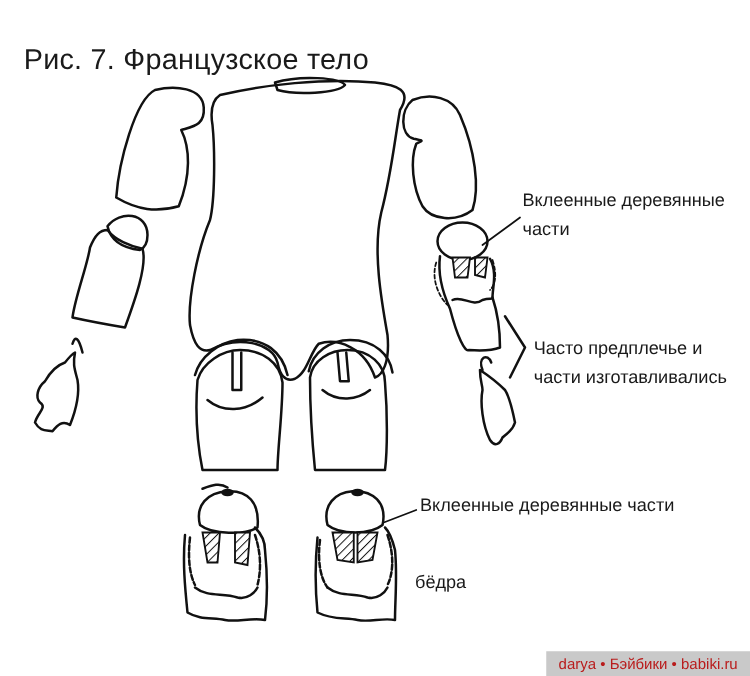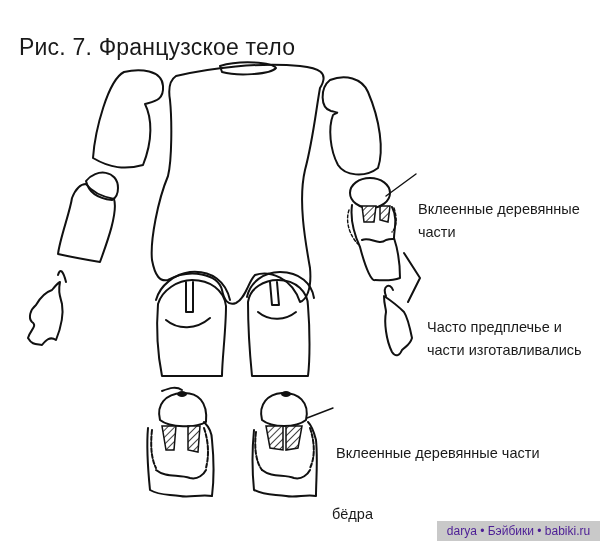--- a/index.html
+++ b/index.html
@@ -1,23 +1,23 @@
 <!DOCTYPE html>
 <html><head>
 <meta charset="utf-8">
 <style>
   html, body { margin:0; padding:0; background:#ffffff; }
   body { width:600px; height:541px; position:relative; overflow:hidden; font-family:"Liberation Sans", sans-serif; color:#1a1a1a; }
   .title { position:absolute; left:19px; top:34px; font-size:23px; letter-spacing:0.2px; }
-  .label { position:absolute; font-size:14.5px; line-height:23px; color:#1a1a1a;margin-top:48px; }
+  .label { position:absolute; font-size:14.5px; line-height:23px; color:#1a1a1a; }
   .lbl1 { left:418px; top:150px; }
   .lbl2 { left:427px; top:268px; line-height:22.5px; }
   .lbl3 { left:336px; top:394px; }
   .lbl4 { left:332px; top:454px; line-height:24px; }
-  .watermark { position:absolute; left:437px; top:521px; width:163px; height:20px; background:#c9c9c9; color:#4c1d95; font-size:12px; line-height:20px; text-align:center; }
+  .watermark { position:absolute; left:437px; top:521px; width:163px; height:20px; background:#c9c9c9; color:#b91c1c; font-size:12px; line-height:20px; text-align:center; }
   svg.drawing { position:absolute; left:0; top:0; }
   .ln { fill:none; stroke:#111; stroke-width:2; stroke-linejoin:round; stroke-linecap:round; }
   .ln-thin { fill:none; stroke:#111; stroke-width:1.4; stroke-linecap:round; }
   .hatch { fill:url(#hatch); stroke:#111; stroke-width:1.5; }
 </style>
 </head>
 <body>
 
 <div class="title">Рис. 7. Французское тело</div>
 

